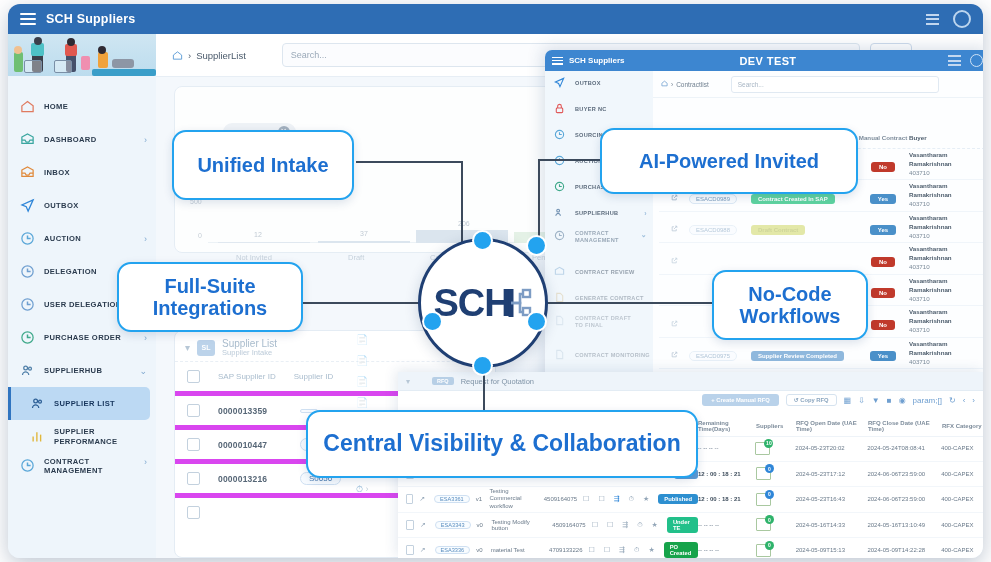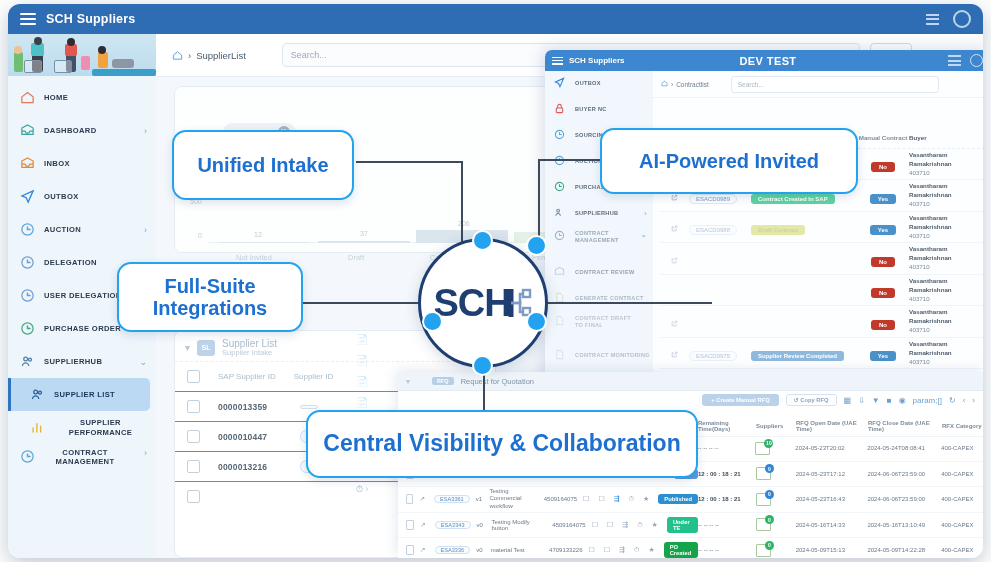--- a/index.html
+++ b/index.html
@@ -21,21 +21,21 @@
   .ic-help{width:14px;height:14px;border:2px solid #bcd5ee;border-radius:50%;}
 
   
   .sidebar{position:absolute;left:0;top:30px;width:148px;height:524px;background:#eef5fb;
     border-right:1px solid #dbe7f2;}
   .side-banner{height:42px;width:148px;background:linear-gradient(180deg,#cfe6f2 0%,#bcdcee 100%);
     position:relative;overflow:hidden;}
   .shopper{position:absolute;bottom:2px;border-radius:2px;}
   .cart{position:absolute;bottom:3px;width:16px;height:11px;border:1.6px solid #7a8fa6;
     border-radius:2px;background:rgba(255,255,255,.35);}
-  .nav{padding-top:5px;text-align:center;}
+  .nav{padding-top:14px;}
   .nav-item{height:33px;display:flex;align-items:center;padding-left:12px;padding-right:9px;
     gap:9px;cursor:pointer;}
   .nav-item.sel{background:#bcd9f3;border-left:3px solid #2f74c0;padding-left:9px;margin:0 6px 0 0;
     border-radius:0 5px 5px 0;}
   .nav-item.sub{padding-left:22px;}
   .nav-item.sub.sel{padding-left:19px;}
   .nav-label{font-size:7.6px;font-weight:bold;color:#2b3b4e;letter-spacing:.35px;line-height:1.25;
     text-transform:uppercase;}
   .nav-item.sel .nav-label{color:#17365d;}
   .chev{margin-left:auto;font-size:9px;color:#7fa8cf;}
@@ -65,21 +65,21 @@
   .chartwrap{position:absolute;opacity:.55;}
   .cat-lab{font-size:7.5px;color:#9fb0c0;position:absolute;}
   .barval{position:absolute;font-size:7px;color:#8fa0b1;}
 
   
   .sl-head{display:flex;align-items:center;gap:7px;padding:7px 10px 4px 10px;}
   .sl-badge{width:18px;height:16px;background:#bcd3ea;border-radius:3px;color:#fff;font-size:7px;
     display:flex;align-items:center;justify-content:center;font-weight:bold;}
   .sl-t1{font-size:10px;color:#a9bccd;}
   .sl-t2{font-size:7.5px;color:#bccbd9;margin-top:-1px;}
-  .sl-row{display:flex;align-items:center;height:29px;border-top:1px solid #d946ef;padding-left:12px;gap:18px;}
+  .sl-row{display:flex;align-items:center;height:29px;border-top:5px solid #d946ef;padding-left:12px;gap:18px;}
   .cbx{width:11px;height:11px;border:1.4px solid #c3d1de;border-radius:2px;}
   .sl-id{font-size:8.5px;color:#566676;font-weight:bold;letter-spacing:.2px;}
   .sl-hid{font-size:8px;color:#a9bccd;font-weight:normal;}
   .pill{border:1px solid #cfe0f2;border-radius:10px;padding:1px 8px;font-size:8px;color:#4a7bb0;
     background:#f7fbff;}
 
   
   .dev{position:absolute;left:545px;top:76px;width:446px;height:410px;background:#f5f9fd;
     border-radius:7px 0 0 0;overflow:hidden;box-shadow:-3px -3px 16px rgba(30,70,120,.16);}
   .dev-hdr{height:21px;background:#3d86d0;display:flex;align-items:center;position:relative;}
@@ -873,20 +873,24 @@
 
     <div class="callout" style="left:600px;top:128px;width:254px;height:62px;font-size:20px;">
       <span>AI-Powered Invited</span>
     </div>
 
     <div class="callout" style="left:117px;top:262px;width:182px;height:66px;font-size:20px;flex-direction:column;">
       <span>Full-Suite</span>
       <span>Integrations</span>
     </div>
 
+    <div class="callout" style="left:712px;top:270px;width:152px;height:66px;font-size:20px;flex-direction:column;">
+      <span>No-Code</span>
+      <span>Workflows</span>
+    </div>
 
     <div class="callout" style="left:306px;top:410px;width:388px;height:64px;font-size:23px;text-align:right;">
       <span>Central Visibility &amp; Collaboration</span>
     </div>
 
   </div>
 
 </div>
 
 </body></html>

